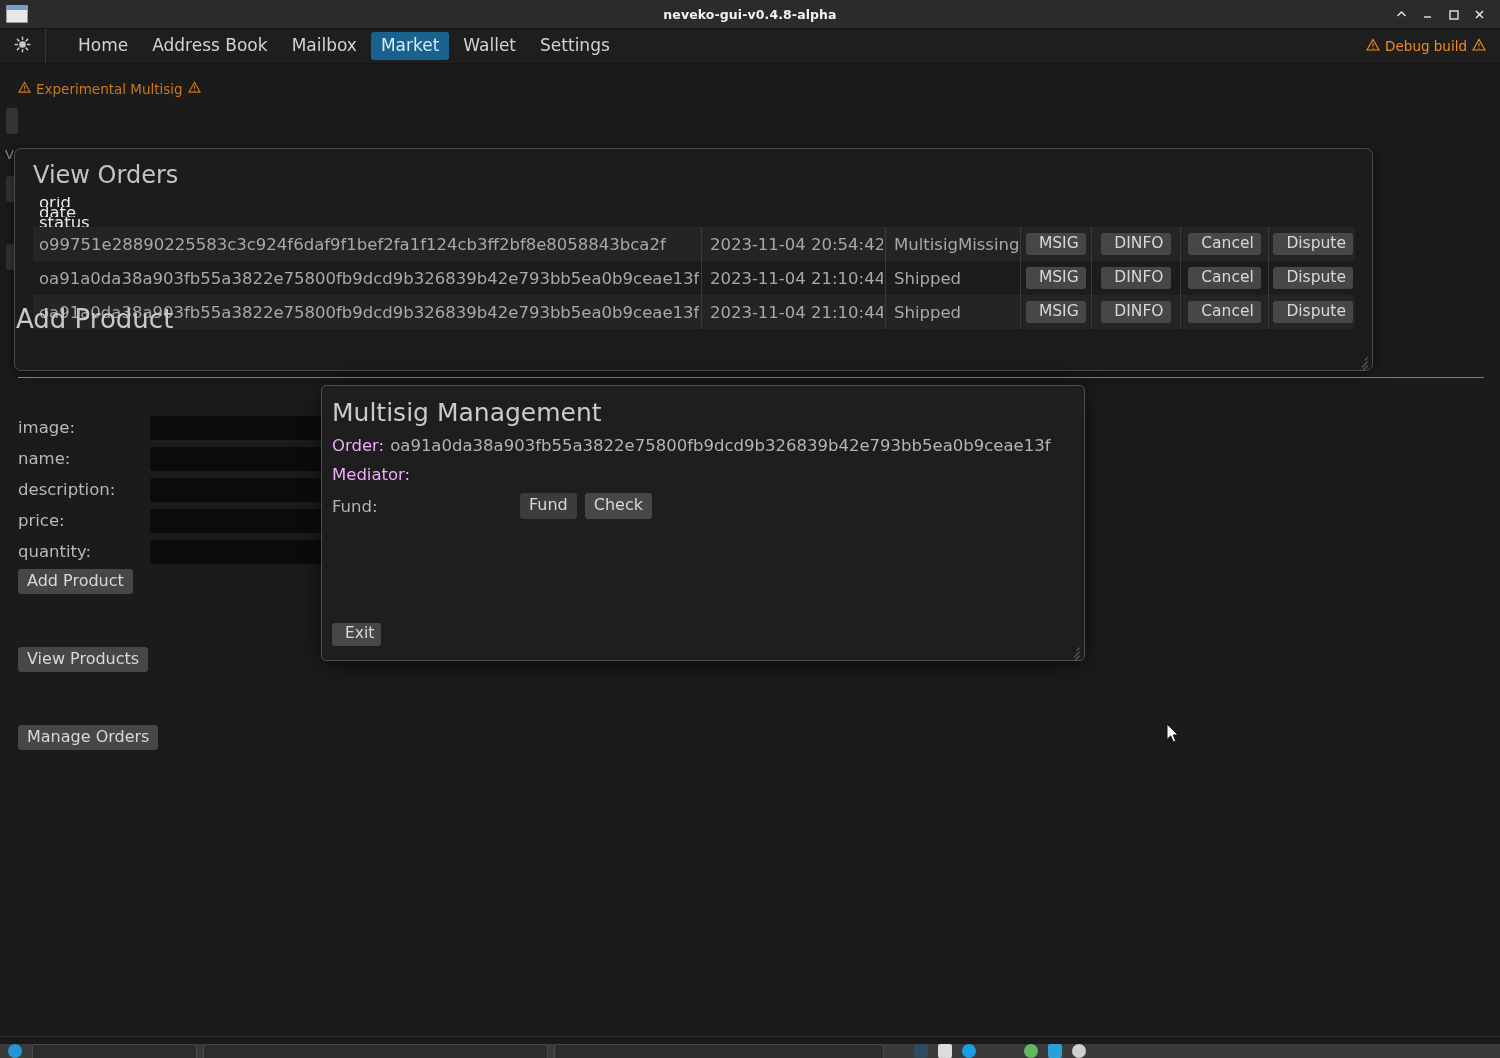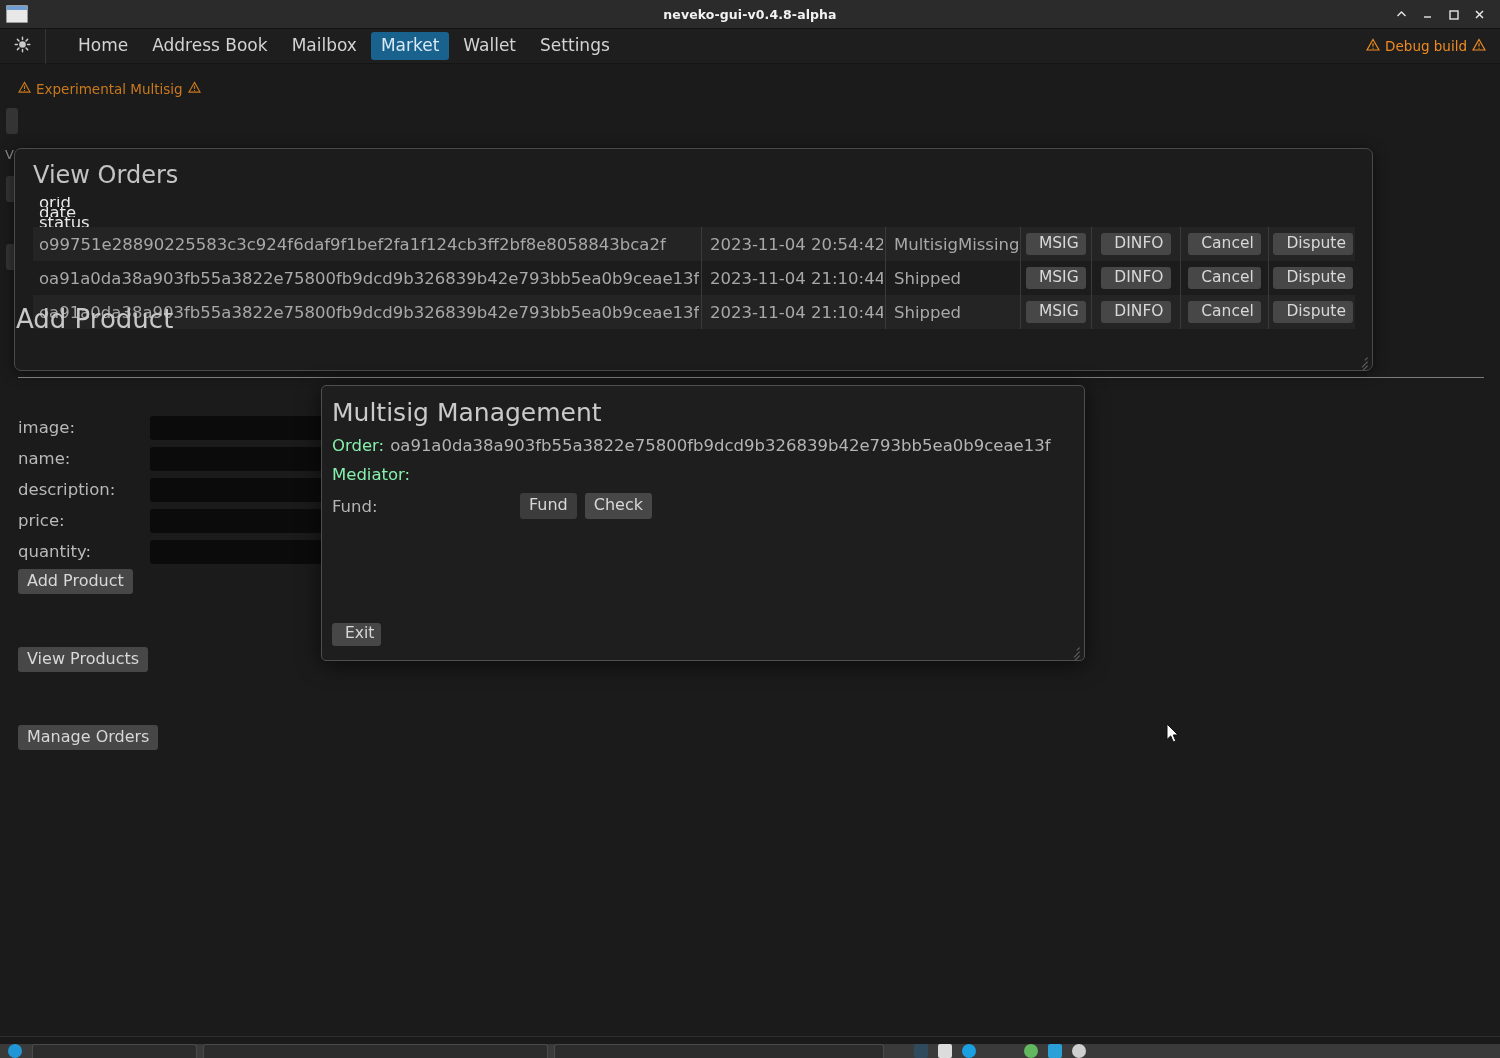--- a/index.html
+++ b/index.html
@@ -154,21 +154,21 @@
     border: 1px solid #4e4e4e;
     border-radius: 5px;
     box-shadow: 0 4px 22px rgba(0,0,0,.6);
     overflow: hidden;
   }
   .msig-title { font-size: 25px; color: #cacaca; padding: 12px 0 4px 10px; font-weight: normal; }
   .msig-line {
     display: flex; align-items: center; font-size: 16.5px; color: #b4b4b4;
     padding-left: 10px; height: 29px; white-space: nowrap;
   }
-  .msig-lbl { color: #86efac; }
+  .msig-lbl { color: #f0abfc; }
   .msig-val { color: #b4b4b4; }
   .msig-fund-row {
     display: flex; align-items: center; padding-left: 10px; height: 34px; gap: 8px;
   }
   .msig-fund-lbl { width: 180px; font-size: 16.5px; color: #b4b4b4; }
   .msig-exit { position: absolute; left: 10px; bottom: 14px; }
 
   
   .cursor { position: absolute; left: 1166px; top: 659px; width: 16px; height: 22px; }
 

